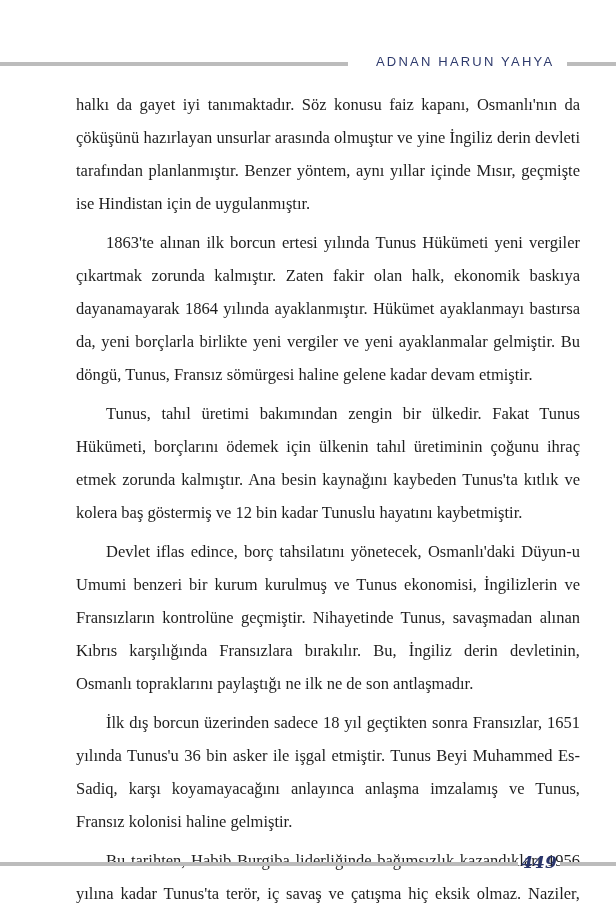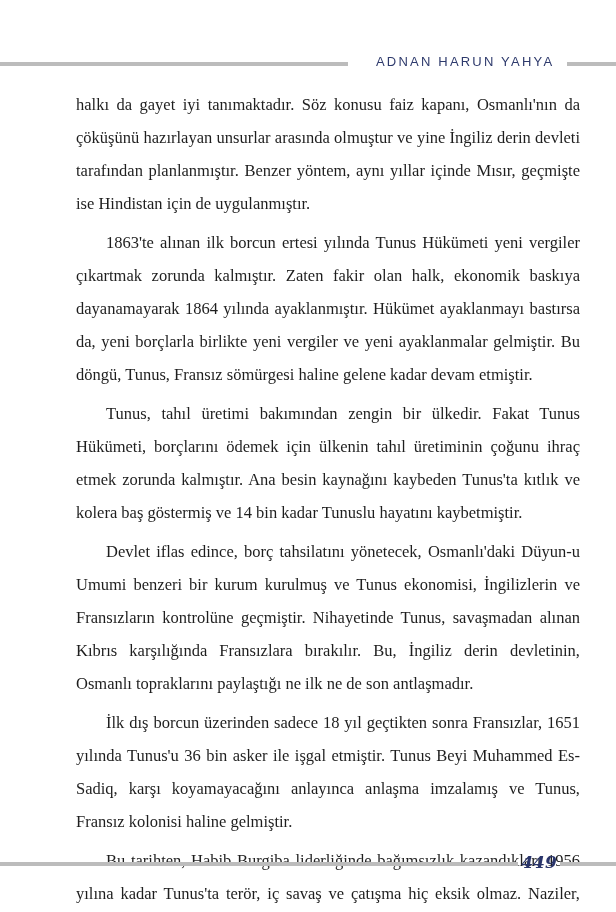--- a/index.html
+++ b/index.html
@@ -76,21 +76,21 @@
   <div class="header">
     <div class="rule-left"></div>
     <div class="author">ADNAN HARUN YAHYA</div>
     <div class="rule-right"></div>
   </div>
 
   <div class="body-text">
 
   <p class="no-indent">halkı da gayet iyi tanımaktadır. Söz konusu faiz kapanı, Osmanlı'nın da çöküşünü hazırlayan unsurlar arasında olmuştur ve yine İngiliz derin devleti tarafından planlanmıştır. Benzer yöntem, aynı yıllar içinde Mısır, geçmişte ise Hindistan için de uygulanmıştır.</p>
       <p>1863'te alınan ilk borcun ertesi yılında Tunus Hükümeti yeni vergiler çıkartmak zorunda kalmıştır. Zaten fakir olan halk, ekonomik baskıya dayanamayarak 1864 yılında ayaklanmıştır. Hükümet ayaklanmayı bastırsa da, yeni borçlarla birlikte yeni vergiler ve yeni ayaklanmalar gelmiştir. Bu döngü, Tunus, Fransız sömürgesi haline gelene kadar devam etmiştir.</p>
-      <p>Tunus, tahıl üretimi bakımından zengin bir ülkedir. Fakat Tunus Hükümeti, borçlarını ödemek için ülkenin tahıl üretiminin çoğunu ihraç etmek zorunda kalmıştır. Ana besin kaynağını kaybeden Tunus'ta kıtlık ve kolera baş göstermiş ve 14 bin kadar Tunuslu hayatını kaybetmiştir.</p>
+      <p>Tunus, tahıl üretimi bakımından zengin bir ülkedir. Fakat Tunus Hükümeti, borçlarını ödemek için ülkenin tahıl üretiminin çoğunu ihraç etmek zorunda kalmıştır. Ana besin kaynağını kaybeden Tunus'ta kıtlık ve kolera baş göstermiş ve 12 bin kadar Tunuslu hayatını kaybetmiştir.</p>
       <p>Devlet iflas edince, borç tahsilatını yönetecek, Osmanlı'daki Düyun-u Umumi benzeri bir kurum kurulmuş ve Tunus ekonomisi, İngilizlerin ve Fransızların kontrolüne geçmiştir. Nihayetinde Tunus, savaşmadan alınan Kıbrıs karşılığında Fransızlara bırakılır. Bu, İngiliz derin devletinin, Osmanlı topraklarını paylaştığı ne ilk ne de son antlaşmadır.</p>
       <p>İlk dış borcun üzerinden sadece 18 yıl geçtikten sonra Fransızlar, 1651 yılında Tunus'u 36 bin asker ile işgal etmiştir. Tunus Beyi Muhammed Es-Sadiq, karşı koyamayacağını anlayınca anlaşma imzalamış ve Tunus, Fransız kolonisi haline gelmiştir.</p>
       <p>Bu tarihten, Habib Burgiba liderliğinde bağımsızlık kazandıkları 1956 yılına kadar Tunus'ta terör, iç savaş ve çatışma hiç eksik olmaz. Naziler, Fransız toprağı olan Tunus'u işgal etmiştir. Müttefikler ise, Nazilerle savaşarak bu toprakları geri almışlardır. Fransızlar, Tunus milliyetçiliğini bastırmak için ağır yöntemler uygulamış ve on binlerce Müslüman bu yıllarda Fransızlar tarafından katledilerek şehit olmuştur.</p>
     </div>
 
   <div class="footer">
     <div class="rule-left"></div>
     <div class="page-number">449</div>
     <div class="rule-right"></div>
   </div>

